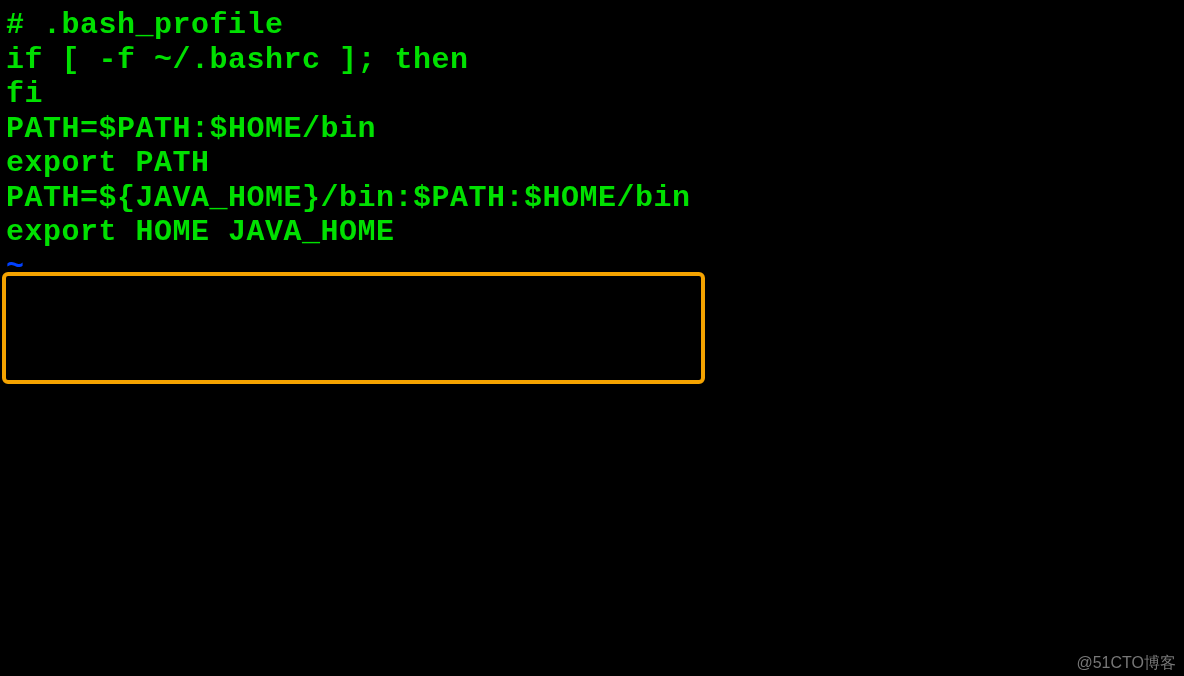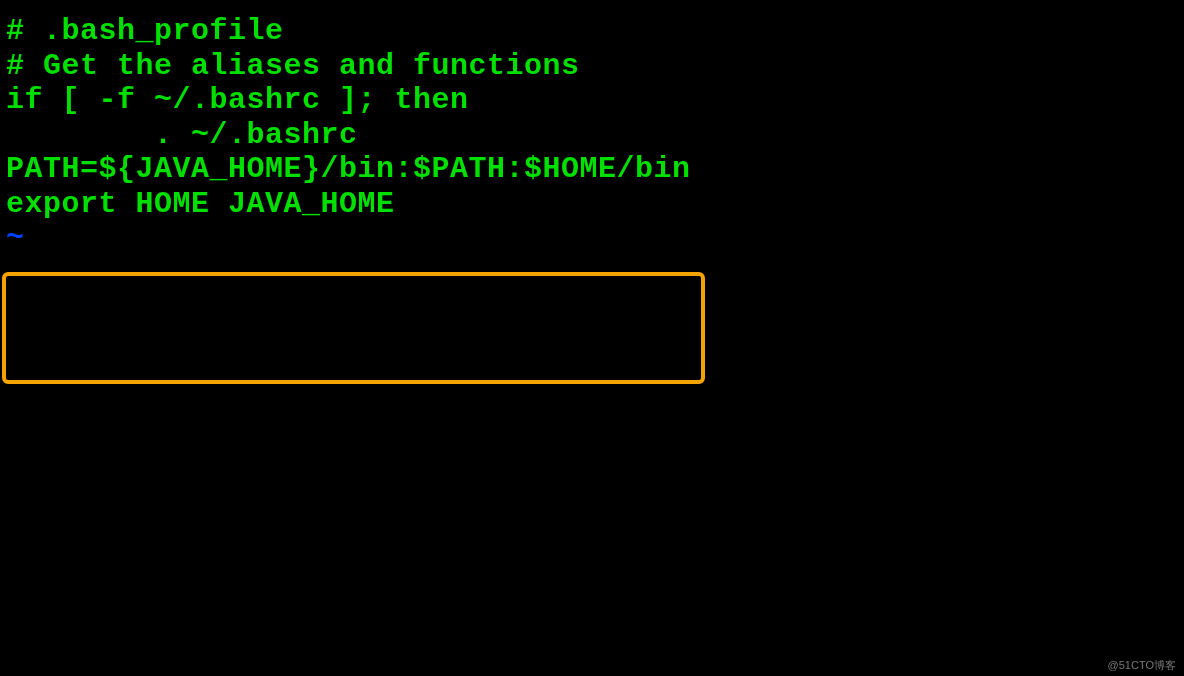--- a/index.html
+++ b/index.html
@@ -8,21 +8,21 @@
     height: 676px;
     background: #000;
     font-family: "Courier New", Courier, monospace;
     font-size: 30px;
     font-weight: bold;
     color: #00e000;
     overflow: hidden;
     letter-spacing: 0.5px;
   }
   .terminal {
-    padding: 14px 6px;
+    padding: 8px 6px;
     width: 100%;
     height: 100%;
     position: relative;
     line-height: 1.15;
   }
   .line {
     white-space: pre;
   }
   .highlight-box {
     position: absolute;
@@ -31,42 +31,43 @@
     left: 2px;
     top: 520px;
     width: 720px;
     height: 108px;
     pointer-events: none;
   }
   .watermark {
     position: absolute;
     right: 8px;
     bottom: 4px;
-    font-size: 11px;
+    font-size: 16px;
     font-weight: normal;
     font-family: sans-serif;
     color: #777;
     letter-spacing: 0;
   }
   .tilde-line {
     color: #0040ff;
   }
 </style>
 </head>
 <body>
 
 <div class="terminal">
   <div class="line"># .bash_profile</div>
   <div class="line"></div>
-  <div class="line"># Get the aliases and functions</div>
   <div class="line">if [ -f ~/.bashrc ]; then</div>
-  <div class="line">        . ~/.bashrc</div>
+  <div class="line">fi</div>
   <div class="line"></div>
   <div class="line"></div>
+  <div class="line">PATH=$PATH:$HOME/bin</div>
   <div class="line"></div>
+  <div class="line">export PATH</div>
   <div class="line"></div>
   <div class="line">PATH=${JAVA_HOME}/bin:$PATH:$HOME/bin</div>
   <div class="line">export HOME JAVA_HOME</div>
   <div class="line tilde-line">~</div>
 
   <div class="highlight-box" style="top: 272px; left: 2px; width: 702.609px; height: 111.5px;"></div>
 
   <div class="watermark">@51CTO博客</div>
 </div>
 

